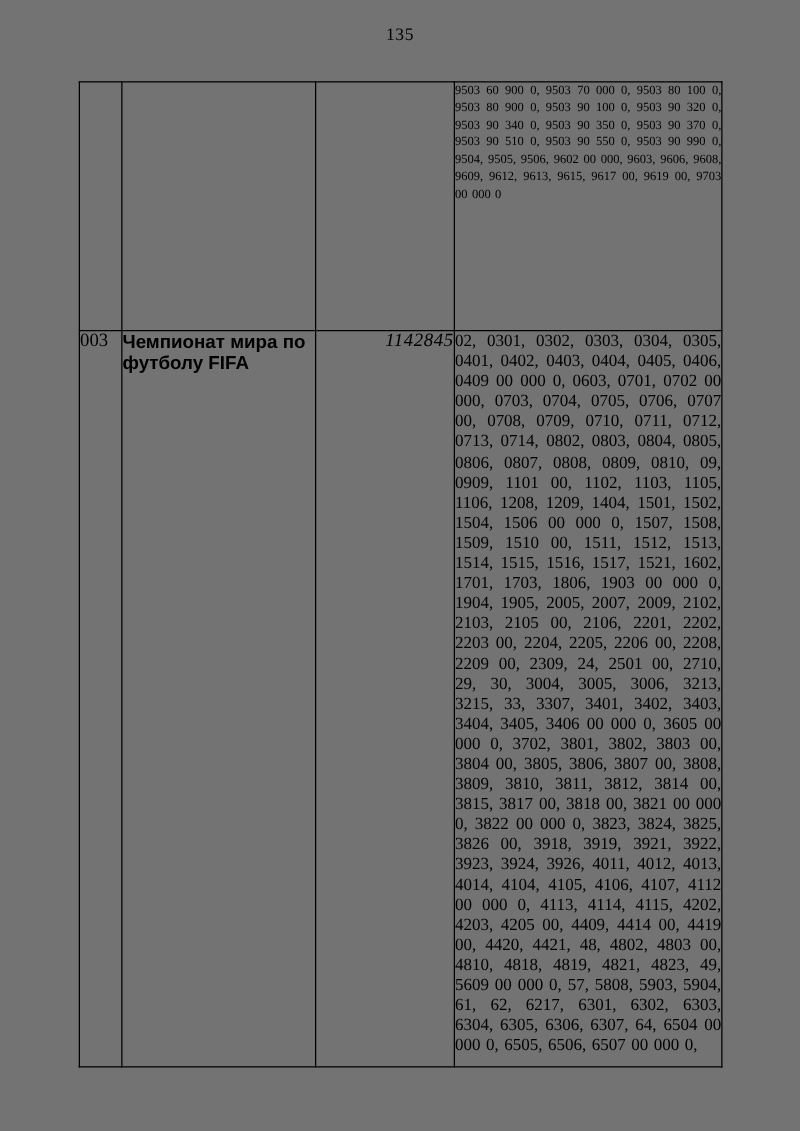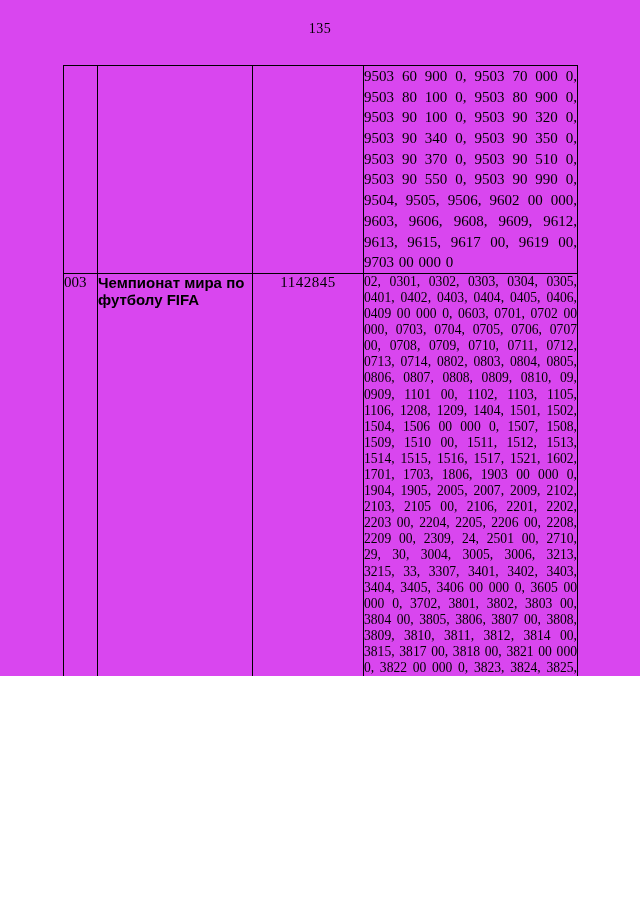--- a/index.html
+++ b/index.html
@@ -3,22 +3,22 @@
 <meta charset="utf-8">
 <style>
   html, body {
     margin: 0;
     padding: 0;
     background: #ffffff;
   }
   .page {
     position: relative;
     width: 640px;
-    height: 676px;
-    background: #d946ef;
+    height: 905px;
+    background: #737373;
     color: #000000;
     font-family: "Liberation Serif", serif;
     overflow: hidden;
   }
   .page-number {
     position: absolute;
     top: 21px;
     left: 0;
     width: 100%;
     text-align: center;
@@ -52,32 +52,33 @@
     font-size: 15px;
   }
   td.cell-name {
     padding: 6px 5px 0 6px;
     font-family: "Liberation Sans", sans-serif;
     font-weight: bold;
     font-size: 15px;
     line-height: 1.15;
   }
   td.cell-code {
-    text-align: center;
+    text-align: right;
     padding-top: 16px;
     font-size: 15px;
     letter-spacing: 0.5px;
+    font-style: italic;
   }
   td.cell-tnved {
     text-align: justify;
     padding: 2px 5px 2px 6px;
     word-spacing: 1px;
   }
   tr.row-prev td.cell-tnved {
-    font-size: 15px;
+    font-size: 10px;
     line-height: 1.38;
   }
   tr.row-main td.cell-tnved {
     font-size: 13.6px;
     line-height: 1.185;
     margin-top: 24px;
   }
 </style>
 </head>
 <body>

